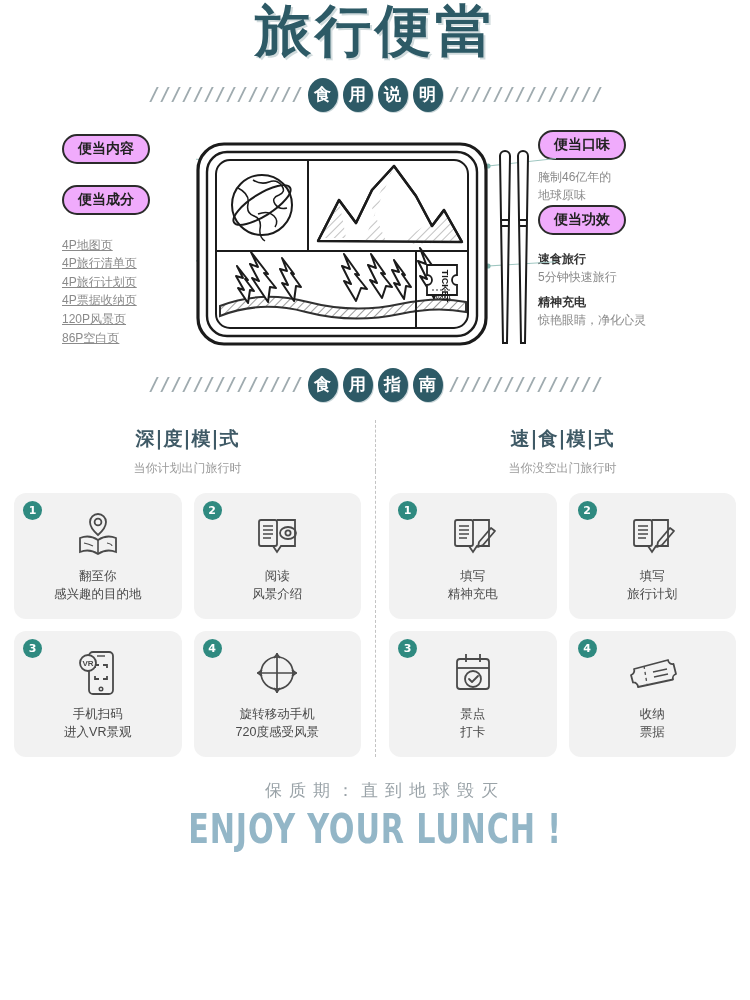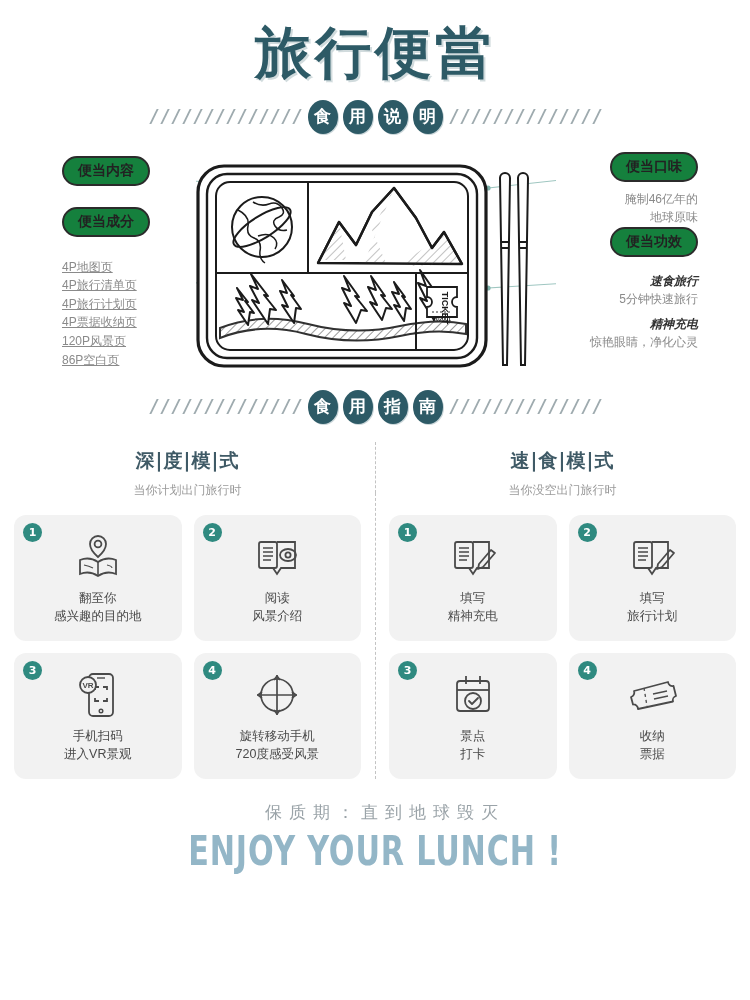--- a/index.html
+++ b/index.html
@@ -5,21 +5,21 @@
   * { box-sizing: border-box; margin: 0; padding: 0; }
   html, body {
     width: 750px; height: 1000px;
     background: #ffffff;
     font-family: "Liberation Sans", "DejaVu Sans", sans-serif;
     overflow: hidden;
   }
   .page { position: relative; width: 750px; height: 1000px; background:#fff; }
 
   
-  .title-wrap { text-align:center; padding-top: 22px; }
+  .title-wrap { text-align:center; }
   .main-title {
     font-family: "DejaVu Serif", "Liberation Serif", serif;
     font-size: 56px; font-weight: 700; color: #2d5a66;
     letter-spacing: 4px; line-height: 1.1;
     text-shadow: 2px 2px 0 rgba(45,90,102,0.22);
   }
 
   
   .sec-head { display:flex; align-items:center; justify-content:center; gap:10px; }
   .slashes { display:flex; gap:9px; }
@@ -35,33 +35,33 @@
     box-shadow: 1px 1px 0 rgba(45,90,102,.25);
   }
 
   
   .bento-sec { position:relative; height:238px; margin-top:18px; }
 
   .pill {
     display:inline-flex; align-items:center; justify-content:center;
     border:2px solid #2b2b2b; border-radius:18px;
     padding:4px 14px; font-size:14px; font-weight:700; color:#222;
-    background:#15803d; white-space:nowrap;
+    background:#f0abfc; white-space:nowrap;
   }
   .col-text { font-size:12px; color:#8a8a8a; line-height:1.55; }
 
   .left-col { position:absolute; left:62px; top:4px; width:150px; text-align:left; }
   .left-col .pill { margin-bottom:7px; }
   .left-col .blk2 { margin-top:14px; }
 
-  .right-col { position:absolute; right:52px; top:0px; width:160px; text-align:right; }
+  .right-col { position:absolute; right:52px; top:0px; width:160px; text-align:left; }
   .right-col .pill { margin-bottom:8px; }
   .right-col .blk2 { }
   .right-col .eff { margin-top:8px; }
-  .right-col .eff .hd { color:#333; font-weight:700; font-size:12px;font-style:italic; }
+  .right-col .eff .hd { color:#333; font-weight:700; font-size:12px; }
 
   .bento-art { position:absolute; left:196px; top:8px; }
 
   
   .guide { margin-top:14px; position:relative; }
   .modes { display:flex; position:relative; padding: 10px 0 0 0; }
   .mode { width:50%; position:relative; }
   .mode-title {
     text-align:center; font-size:19px; font-weight:700; color:#3f5a66;
     letter-spacing:1px; font-family:"DejaVu Sans","Liberation Sans",sans-serif;

